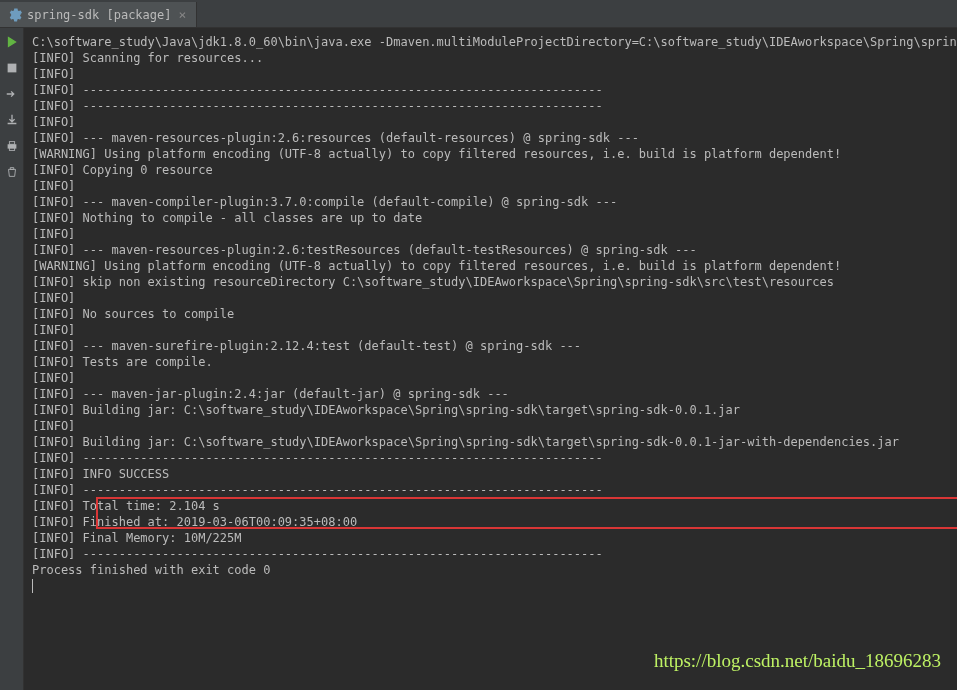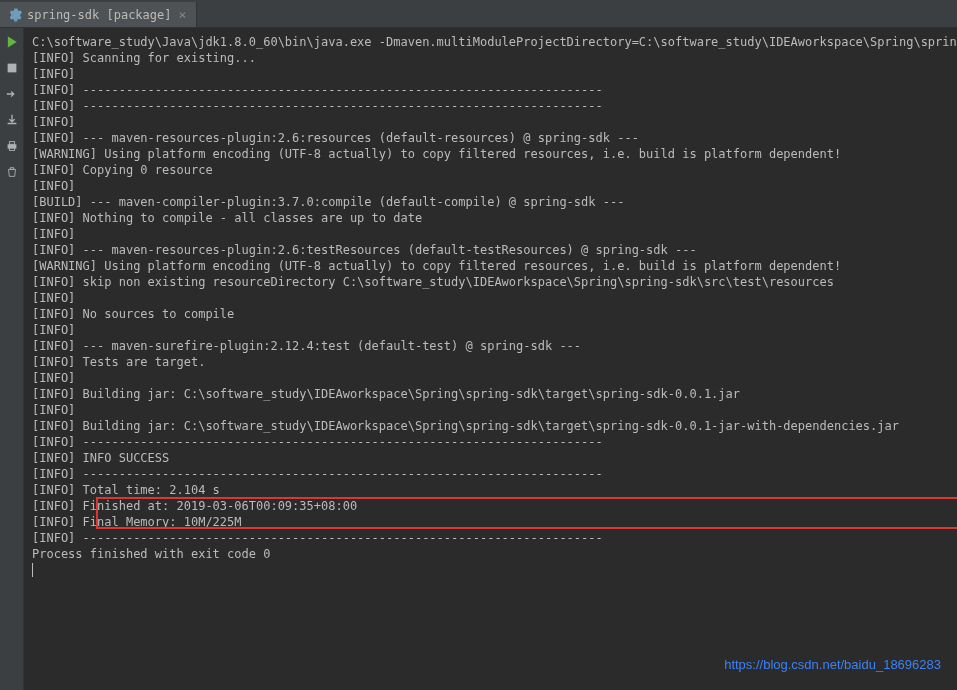--- a/index.html
+++ b/index.html
@@ -96,23 +96,23 @@
       left: 72px;
       top: 469px;
       width: 875px;
       height: 32px;
       pointer-events: none;
     }
     .watermark {
       position: absolute;
       bottom: 18px;
       right: 16px;
-      color: #3b82f6;
-      font-size: 13px;
-      font-family: Liberation Sans, sans-serif;
+      color: #bef264;
+      font-size: 19px;
+      font-family: Liberation Serif, serif;
     }
     .cursor-line {
       display: inline-block;
       width: 1px;
       height: 14px;
       background: #bbbbbb;
       vertical-align: middle;
     }
   </style>
 </head>
@@ -164,41 +164,42 @@
     <div class="sidebar-icon">
       <svg viewBox="0 0 16 16" width="14" height="14" fill="#afb1b3">
         <path d="M4 5h8l-1 8H5L4 5zM6 3h4v2H6z" stroke="#afb1b3" stroke-width="1" fill="none"></path>
       </svg>
     </div>
   </div>
 
   <div class="console">
     <div id="console-lines">
         <div class="console-line">C:\software_study\Java\jdk1.8.0_60\bin\java.exe -Dmaven.multiModuleProjectDirectory=C:\software_study\IDEAworkspace\Spring\spring-sd</div>
-        <div class="console-line">[INFO] Scanning for existing...</div>
+        <div class="console-line">[INFO] Scanning for resources...</div>
         <div class="console-line">[INFO]</div>
         <div class="console-line">[INFO] ------------------------------------------------------------------------</div>
         <div class="console-line">[INFO] ------------------------------------------------------------------------</div>
         <div class="console-line">[INFO]</div>
         <div class="console-line">[INFO] --- maven-resources-plugin:2.6:resources (default-resources) @ spring-sdk ---</div>
         <div class="console-line">[WARNING] Using platform encoding (UTF-8 actually) to copy filtered resources, i.e. build is platform dependent!</div>
         <div class="console-line">[INFO] Copying 0 resource</div>
         <div class="console-line">[INFO]</div>
-        <div class="console-line">[BUILD] --- maven-compiler-plugin:3.7.0:compile (default-compile) @ spring-sdk ---</div>
+        <div class="console-line">[INFO] --- maven-compiler-plugin:3.7.0:compile (default-compile) @ spring-sdk ---</div>
         <div class="console-line">[INFO] Nothing to compile - all classes are up to date</div>
         <div class="console-line">[INFO]</div>
         <div class="console-line">[INFO] --- maven-resources-plugin:2.6:testResources (default-testResources) @ spring-sdk ---</div>
         <div class="console-line">[WARNING] Using platform encoding (UTF-8 actually) to copy filtered resources, i.e. build is platform dependent!</div>
         <div class="console-line">[INFO] skip non existing resourceDirectory C:\software_study\IDEAworkspace\Spring\spring-sdk\src\test\resources</div>
         <div class="console-line">[INFO]</div>
         <div class="console-line">[INFO] No sources to compile</div>
         <div class="console-line">[INFO]</div>
         <div class="console-line">[INFO] --- maven-surefire-plugin:2.12.4:test (default-test) @ spring-sdk ---</div>
-        <div class="console-line">[INFO] Tests are target.</div>
-        <div class="console-line">[INFO]</div>
+        <div class="console-line">[INFO] Tests are compile.</div>
+        <div class="console-line">[INFO]</div>
+        <div class="console-line">[INFO] --- maven-jar-plugin:2.4:jar (default-jar) @ spring-sdk ---</div>
         <div class="console-line">[INFO] Building jar: C:\software_study\IDEAworkspace\Spring\spring-sdk\target\spring-sdk-0.0.1.jar</div>
         <div class="console-line">[INFO]</div>
         <div class="console-line">[INFO] Building jar: C:\software_study\IDEAworkspace\Spring\spring-sdk\target\spring-sdk-0.0.1-jar-with-dependencies.jar</div>
         <div class="console-line">[INFO] ------------------------------------------------------------------------</div>
         <div class="console-line">[INFO] INFO SUCCESS</div>
         <div class="console-line">[INFO] ------------------------------------------------------------------------</div>
         <div class="console-line">[INFO] Total time: 2.104 s</div>
         <div class="console-line">[INFO] Finished at: 2019-03-06T00:09:35+08:00</div>
         <div class="console-line">[INFO] Final Memory: 10M/225M</div>
         <div class="console-line">[INFO] ------------------------------------------------------------------------</div>

